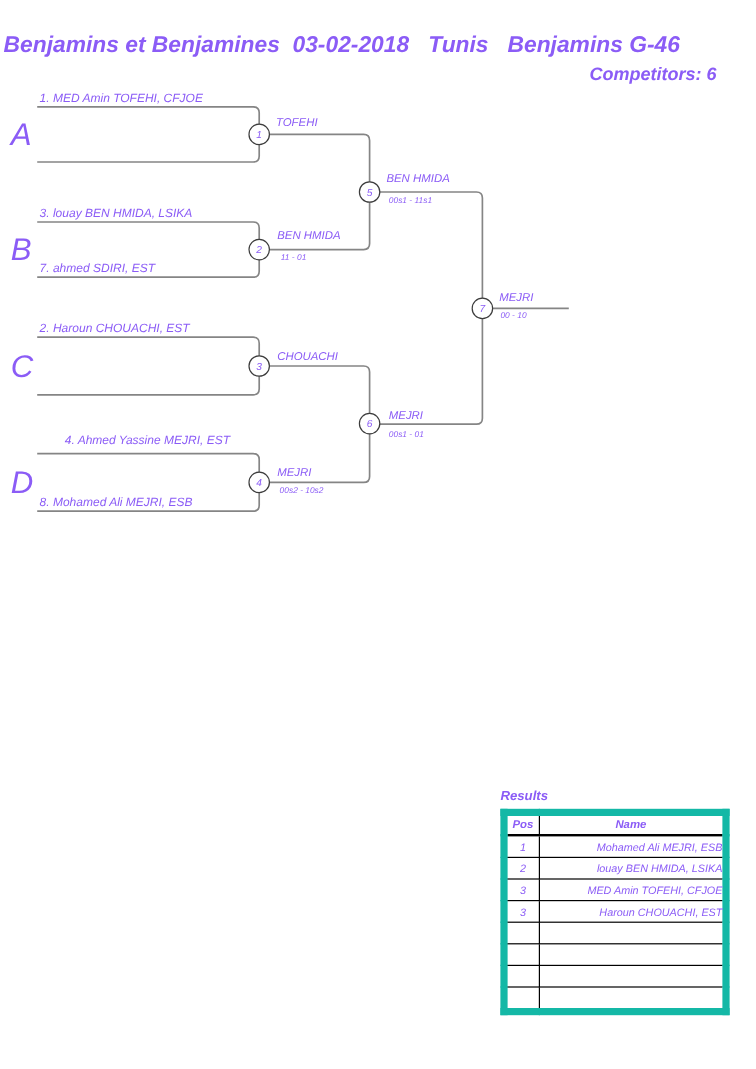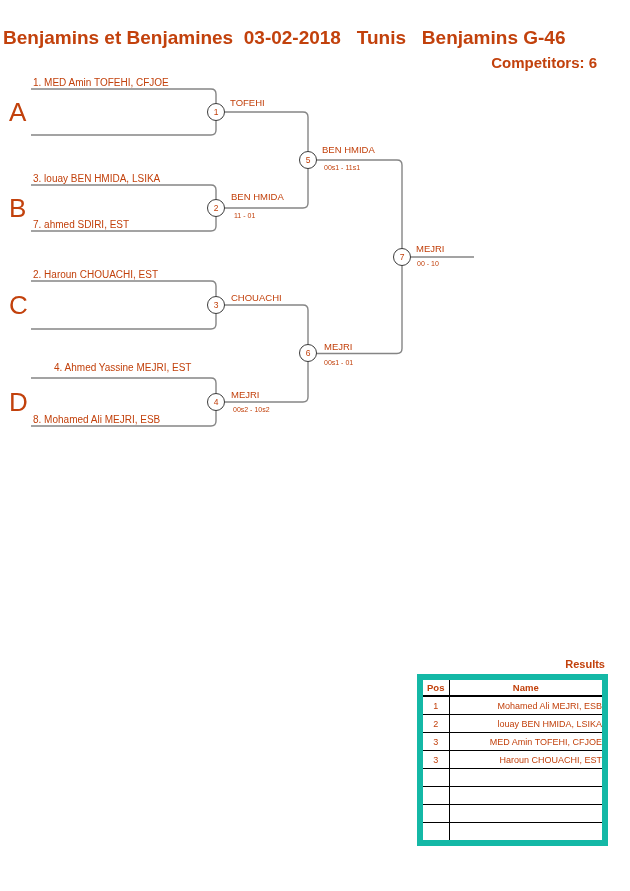--- a/index.html
+++ b/index.html
@@ -2,22 +2,23 @@
 <html><head>
 <meta charset="utf-8">
 <style>
   html, body { margin: 0; padding: 0; background: #ffffff; }
   .page {
     position: relative;
     width: 630px;
     height: 891px;
     background: #ffffff;
     font-family: "Liberation Sans", sans-serif;
-    color: #c2410c;
+    color: #8b5cf6;
     overflow: hidden;
+    font-style: italic;
   }
   .title {
     position: absolute;
     left: 3px;
     top: 27px;
     font-size: 19px;
     font-weight: bold;
     white-space: pre;
   }
   .competitors {
@@ -68,21 +69,21 @@
     justify-content: center;
     font-size: 8.5px;
     line-height: 1;
     z-index: 2;
   }
   .results-title {
     position: absolute;
     left: 417px;
     top: 658px;
     width: 188px;
-    text-align: right;
+    text-align: left;
     font-size: 11px;
     font-weight: bold;
   }
   table.results {
     position: absolute;
     left: 417px;
     top: 674px;
     border-collapse: collapse;
     border: 6px solid #14b8a6;
     background: #fff;

